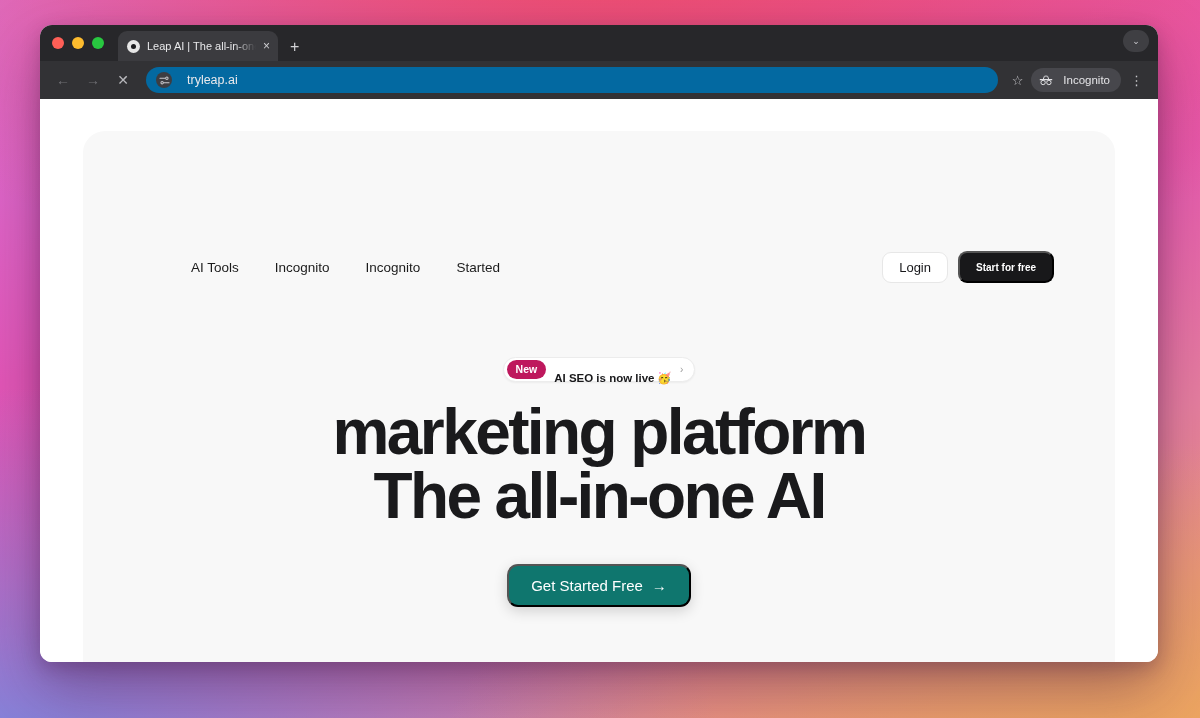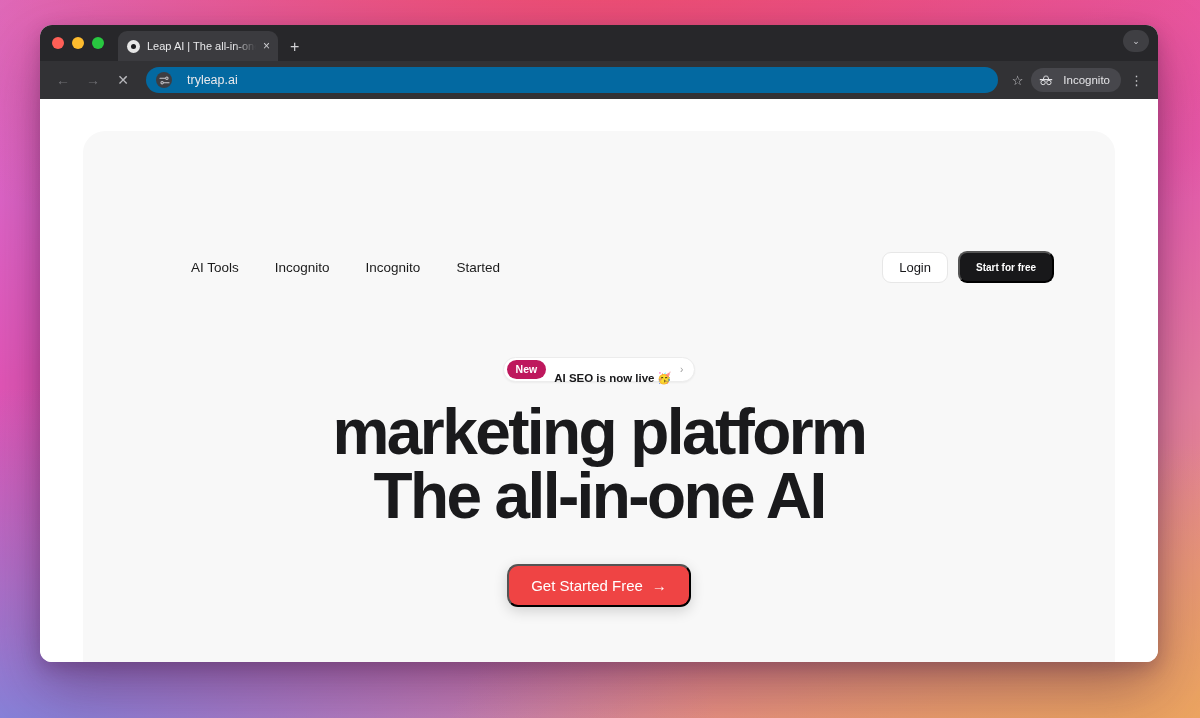--- a/index.html
+++ b/index.html
@@ -145,21 +145,21 @@
     margin-top: 18px;
     font-size: 64px; line-height: 1.0; font-weight: 700;
     letter-spacing: -2.6px; color: #1a1a1c;
   }
   .subtitle {
     margin: 22px auto 0; max-width: 470px;
     font-size: 14.5px; line-height: 1.35; color: #6f6f75;
   }
   .cta {
     margin-top: 36px; display: inline-flex; align-items: center; gap: 9px;
-    background: #ef4444; color: #fff; border-radius: 11px;
+    background: #0f766e; color: #fff; border-radius: 11px;
     height: 43px; padding: 0 22px; font-size: 15px; font-weight: 500;
     box-shadow: 0 4px 14px rgba(0,0,0,.16);
   }
 </style>
 </head>
 <body>
 
 <div class="browser">
 
   <div class="tabstrip">

